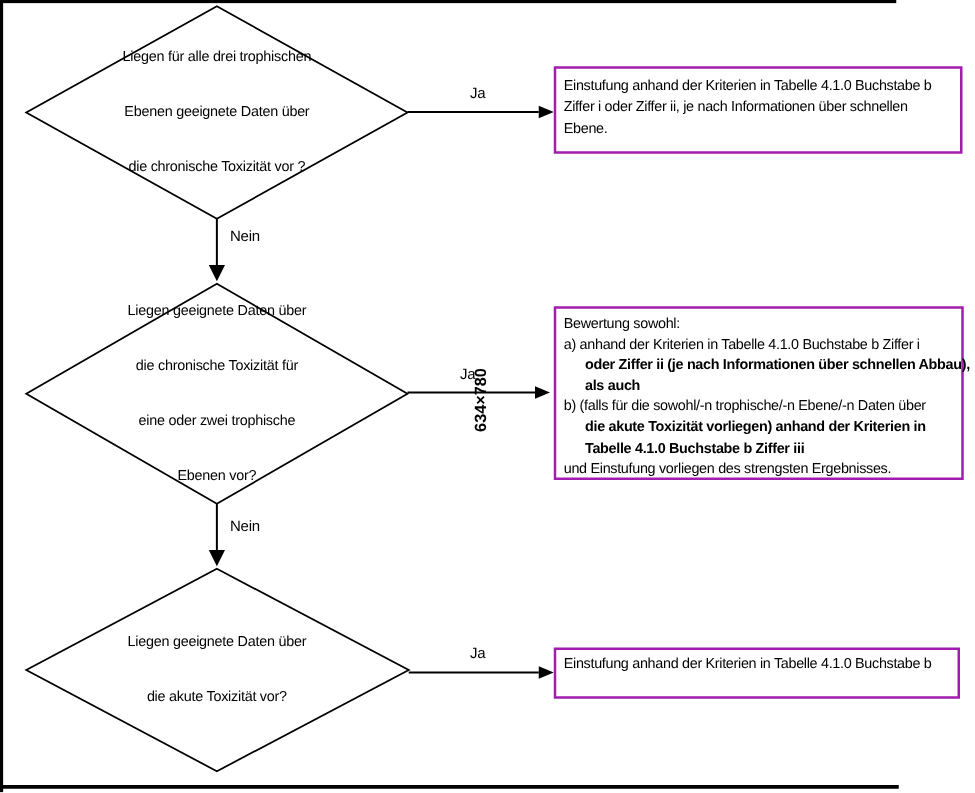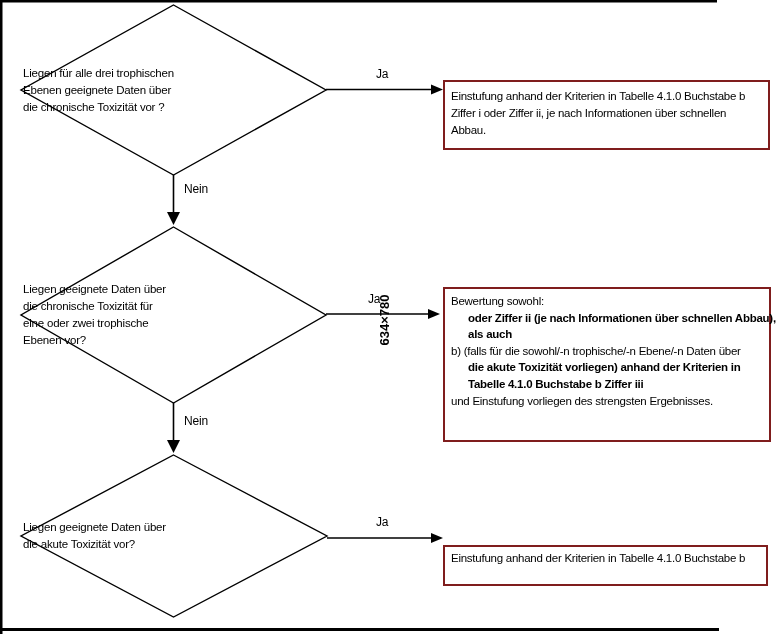--- a/index.html
+++ b/index.html
@@ -8,35 +8,35 @@
     width:780px;height:634px;
     background:#ffffff;
     font-family:"Liberation Sans", sans-serif;
     color:#000;
     overflow:hidden;
   }
   .shapes{position:absolute;left:0;top:0;}
   .dtext{
     position:absolute;
     display:flex;flex-direction:column;
-    align-items:flex-start;justify-content:center;
+    align-items:center;justify-content:center;
     text-align:center;
-    font-size:11.5px;line-height:17px;letter-spacing:-0.2px;
+    font-size:11.5px;line-height:17px;letter-spacing:-0.2px;gap:27px;
   }
   .dtext div{white-space:nowrap;}
   .rbox{
     position:absolute;
     box-sizing:border-box;
-    border:2px solid #7f1d1d;
+    border:2px solid #a21caf;
     background:#fff;
-    font-size:11.5px;line-height:17px;letter-spacing:-0.25px;margin-top:27px;
+    font-size:11.5px;line-height:17px;letter-spacing:-0.25px;
   }
   .rbox div{white-space:nowrap;}
   .b1{left:443px;top:53px;width:327px;height:70px;padding:6px 2px 0 6px;}
-  .b2{left:443px;top:260px;width:328px;height:155px;padding:4px 2px 0 6px;line-height:16.6px;}
+  .b2{left:443px;top:245px;width:328px;height:139px;padding:4px 2px 0 6px;line-height:16.6px;}
   .b3{left:443px;top:518px;width:325px;height:41px;padding:3px 2px 0 6px;}
   .b2 .cont{padding-left:17px;font-weight:bold;}
   .edge-label{
     position:absolute;
     font-size:12px;line-height:14px;letter-spacing:-0.2px;
     white-space:nowrap;
   }
   .watermark{
     position:absolute;
     left:355px;top:312px;width:60px;height:16px;
@@ -99,25 +99,26 @@
   </div>
 
   <div class="dtext d3">
     <div>Liegen geeignete Daten über</div>
     <div>die akute Toxizität vor?</div>
   </div>
 
   <div class="rbox b1">
     <div>Einstufung anhand der Kriterien in Tabelle 4.1.0 Buchstabe b</div>
     <div>Ziffer i oder Ziffer ii, je nach Informationen über schnellen</div>
-    <div>Abbau.</div>
+    <div>Ebene.</div>
   </div>
 
   <div class="rbox b2">
     <div>Bewertung sowohl:</div>
+    <div>a) anhand der Kriterien in Tabelle 4.1.0 Buchstabe b Ziffer i</div>
     <div class="cont">oder Ziffer ii (je nach Informationen über schnellen Abbau),</div>
     <div class="cont">als auch</div>
     <div>b) (falls für die sowohl/-n trophische/-n Ebene/-n Daten über</div>
     <div class="cont">die akute Toxizität vorliegen) anhand der Kriterien in</div>
     <div class="cont">Tabelle 4.1.0 Buchstabe b Ziffer iii</div>
     <div>und Einstufung vorliegen des strengsten Ergebnisses.</div>
   </div>
 
   <div class="rbox b3">
     <div>Einstufung anhand der Kriterien in Tabelle 4.1.0 Buchstabe b</div>

